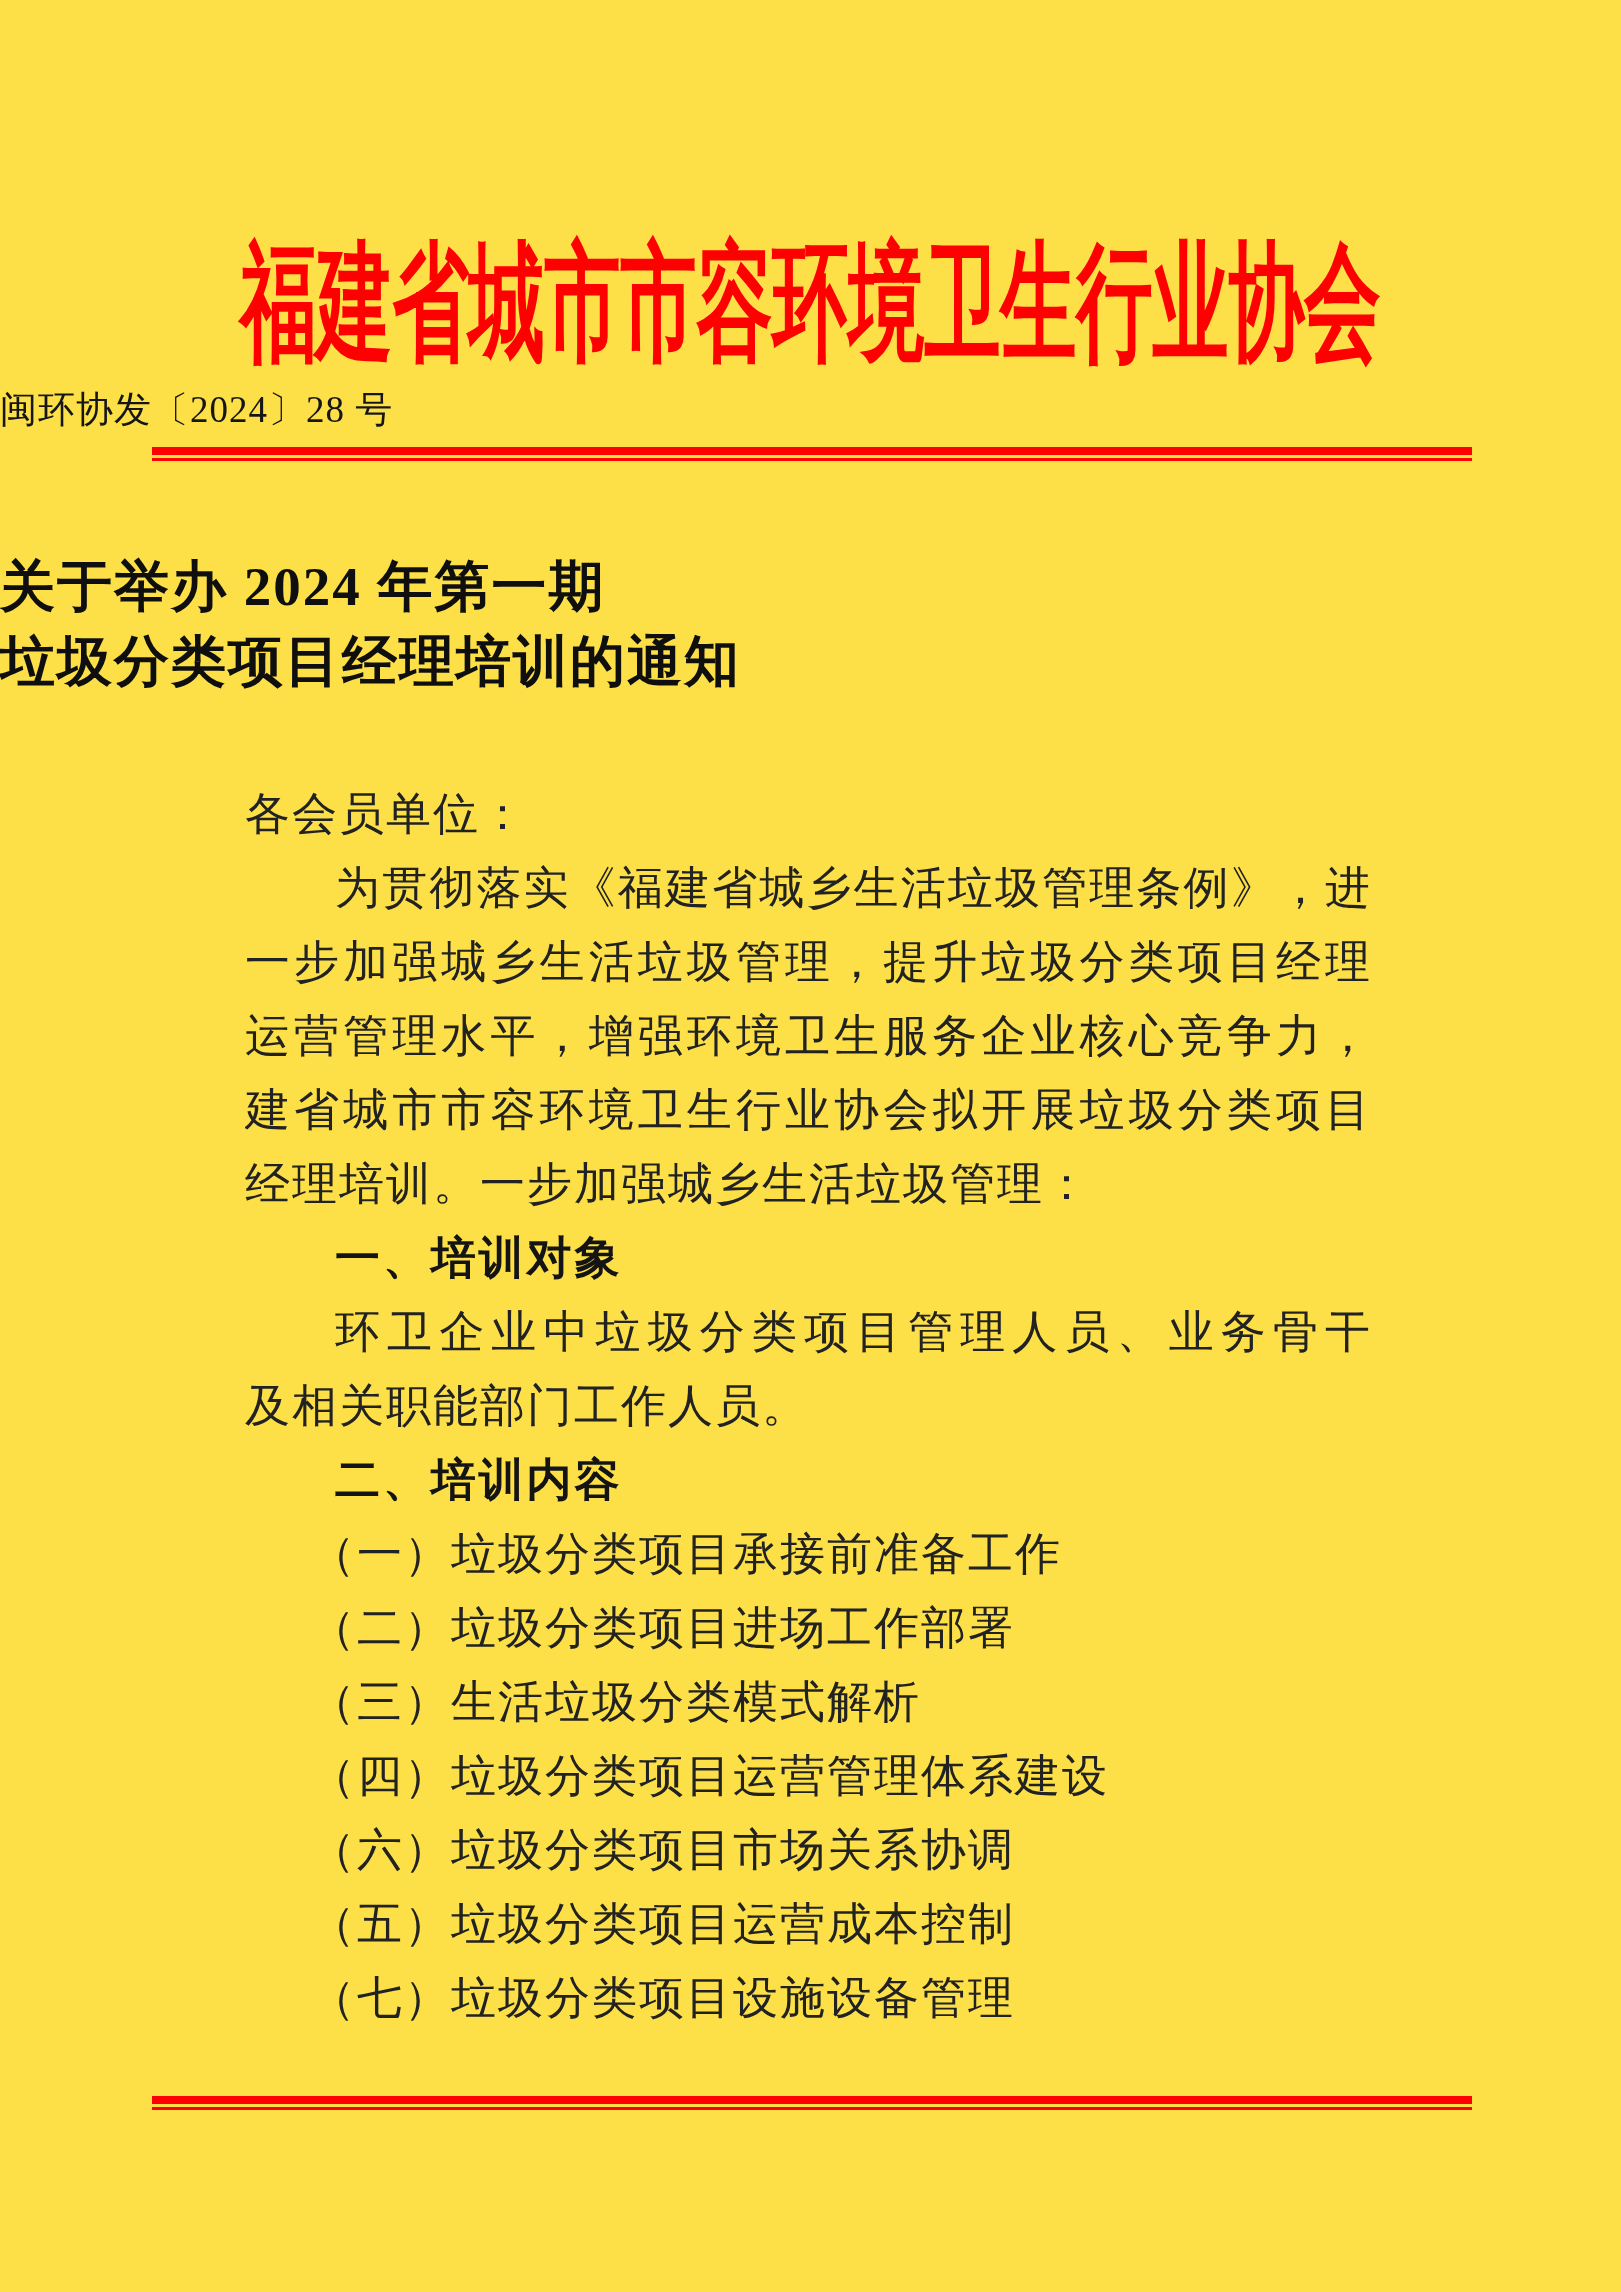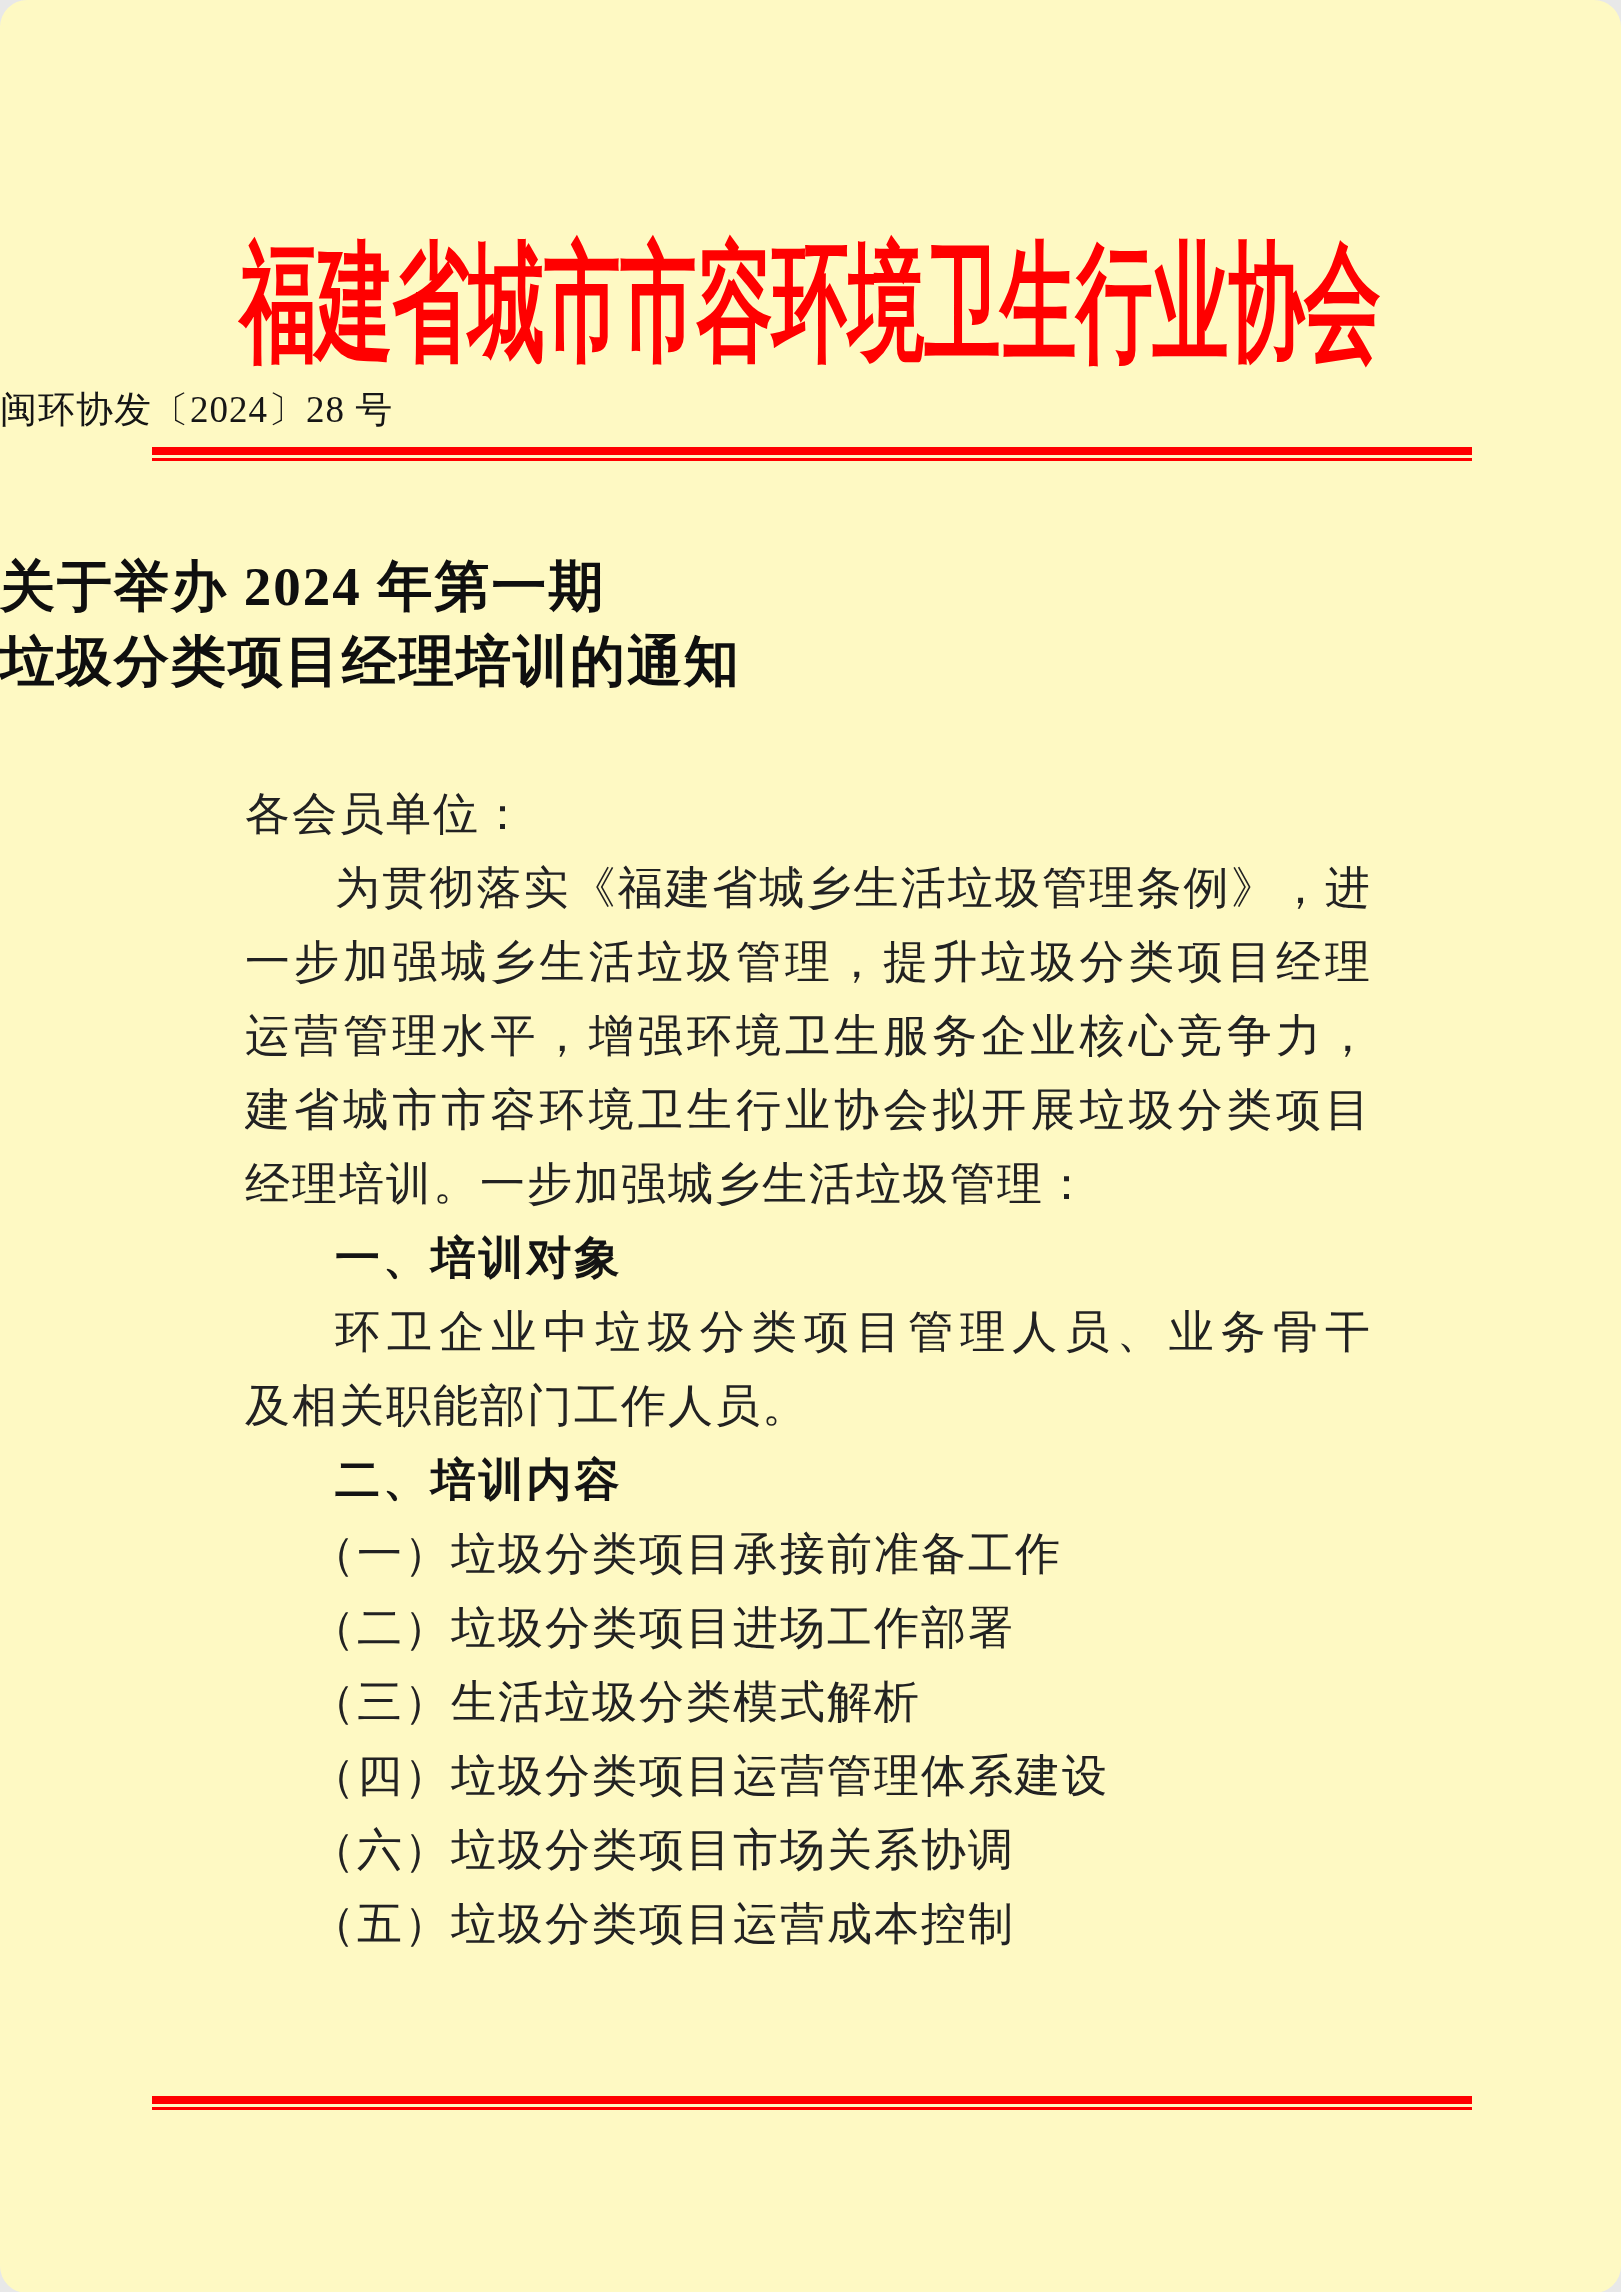--- a/index.html
+++ b/index.html
@@ -4,24 +4,23 @@
 <style>
   html, body {
     margin: 0;
     padding: 0;
     background: #e8e8e8;
   }
   .page {
     position: relative;
     width: 1621px;
     height: 2293px;
-    background: #fef9c3;
+    background: #fde047;
     overflow: hidden;
     font-family: "Liberation Serif", "DejaVu Serif", serif;
-    border-radius: 27px;
   }
 
   
   .org-title {
     position: absolute;
     top: 265px;
     left: 0;
     width: 100%;
     height: 76px;
     line-height: 76px;
@@ -148,20 +147,21 @@
     <div class="line heading indent">一、培训对象</div>
     <div class="line indent justify">环卫企业中垃圾分类项目管理人员、业务骨干</div>
     <div class="line">及相关职能部门工作人员。</div>
     <div class="line heading indent">二、培训内容</div>
     <div class="line list-indent">（一）垃圾分类项目承接前准备工作</div>
     <div class="line list-indent">（二）垃圾分类项目进场工作部署</div>
     <div class="line list-indent">（三）生活垃圾分类模式解析</div>
     <div class="line list-indent">（四）垃圾分类项目运营管理体系建设</div>
     <div class="line list-indent">（六）垃圾分类项目市场关系协调</div>
     <div class="line list-indent">（五）垃圾分类项目运营成本控制</div>
+    <div class="line list-indent">（七）垃圾分类项目设施设备管理</div>
   </div>
 
   <div class="rule rule-bottom">
     <div class="bar-thick"></div>
     <div class="bar-gap"></div>
     <div class="bar-thin"></div>
   </div>
 
 </div>
 

